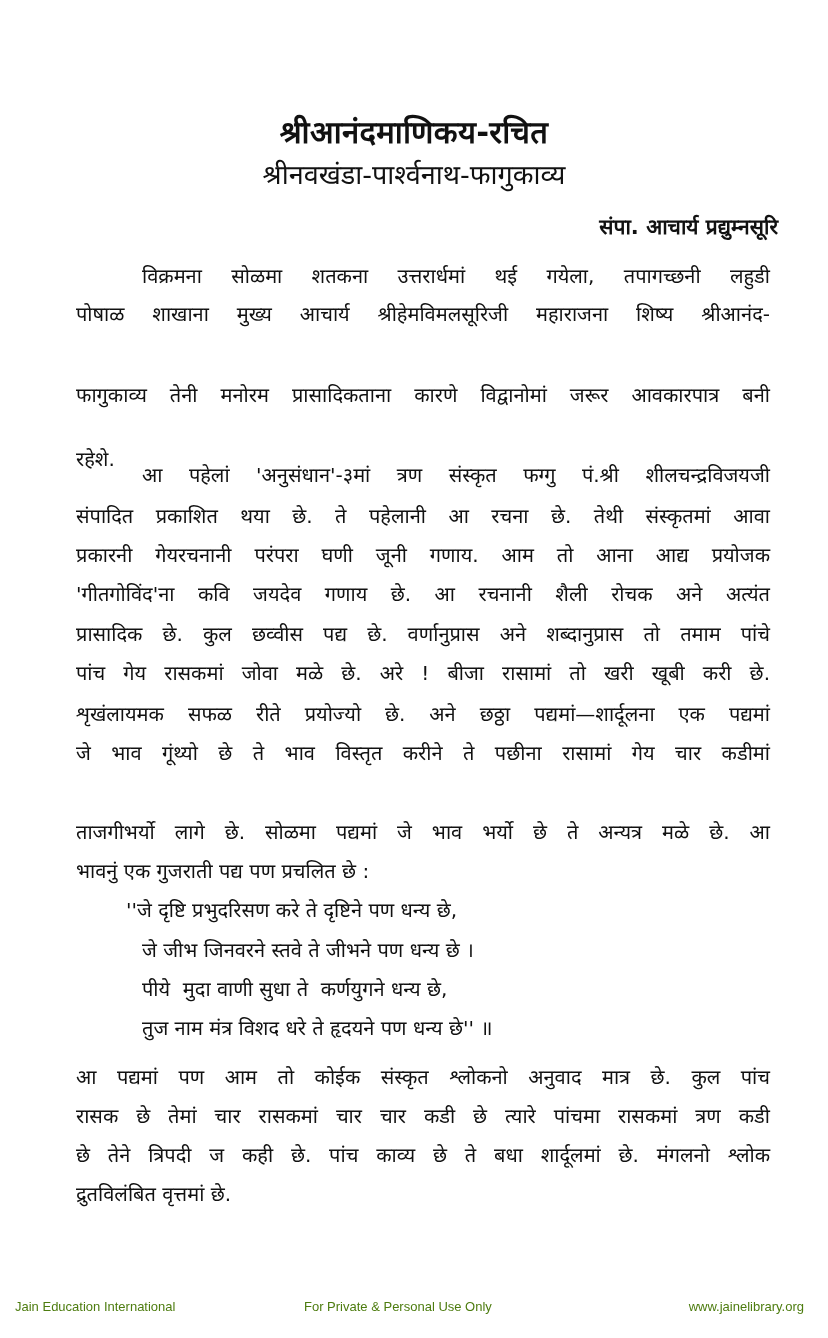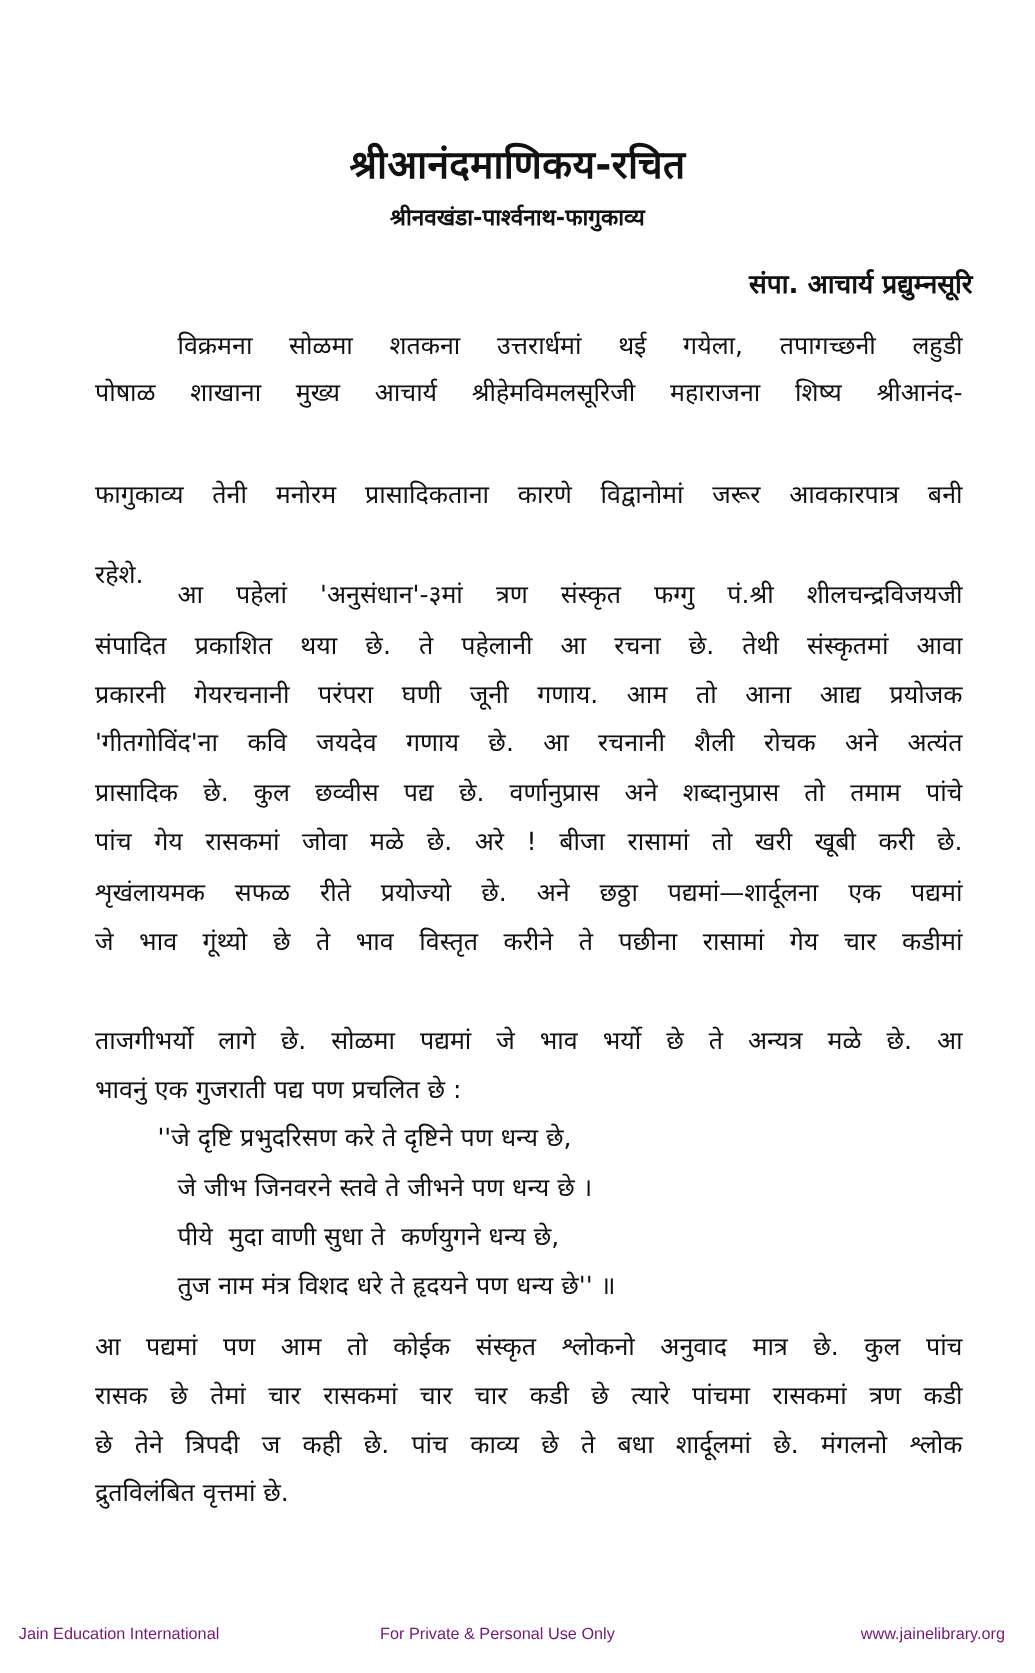--- a/index.html
+++ b/index.html
@@ -12,40 +12,40 @@
       font-family: "DejaVu Sans", sans-serif;
     }
     .page { position: absolute; left: 0; top: 0; width: 828px; height: 1338px; border-radius: 16px; }
     .title {
       position: absolute; left: 0; width: 828px; top: 112px;
       text-align: center; font-size: 31px; font-weight: bold; line-height: 40px;
       letter-spacing: 0.3px;
     }
     .subtitle {
       position: absolute; left: 0; width: 828px; top: 160px;
-      text-align: center; font-size: 18px; font-weight: bold; line-height: 30px;
+      text-align: center; font-size: 27px; font-weight: normal; line-height: 30px;
     }
     .editor {
       position: absolute; right: 50px; top: 212px;
       font-size: 21px; font-weight: bold; line-height: 30px;
     }
     .line {
       position: absolute; left: 76px; width: 694px;
       font-size: 20px; line-height: 28px; white-space: nowrap;
       text-align: justify; text-align-last: justify;
     }
     .line.indent { left: 142px; width: 628px; }
     .line.last { text-align-last: left; width: auto; }
     .verse {
       position: absolute; left: 142px;
       font-size: 20px; line-height: 28px; white-space: pre;
     }
     .footer {
       position: absolute; top: 1299px; font-family: "Liberation Sans", sans-serif;
-      font-size: 13px; color: #701a75; line-height: 16px;
+      font-size: 13px; color: #4d7c0f; line-height: 16px;
     }
   </style>
 </head>
 <body>
 
 <div class="page">
 
   <div class="title">श्रीआनंदमाणिकय-रचित</div>
   <div class="subtitle">श्रीनवखंडा-पार्श्वनाथ-फागुकाव्य</div>
   <div class="editor">संपा. आचार्य प्रद्युम्नसूरि</div>

